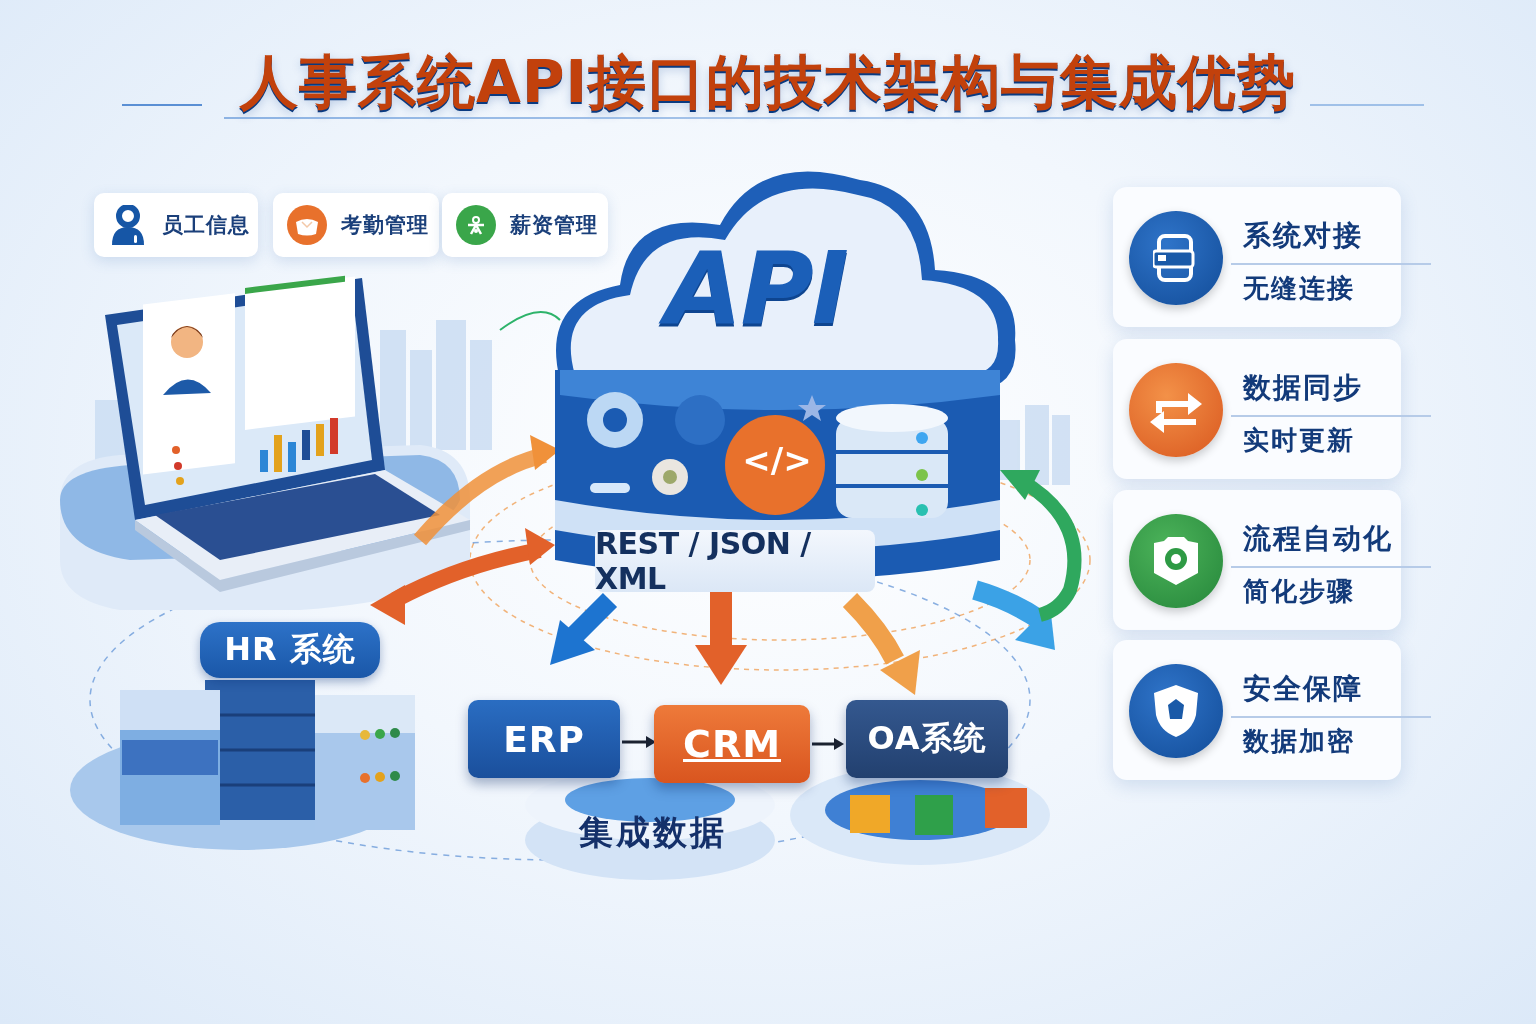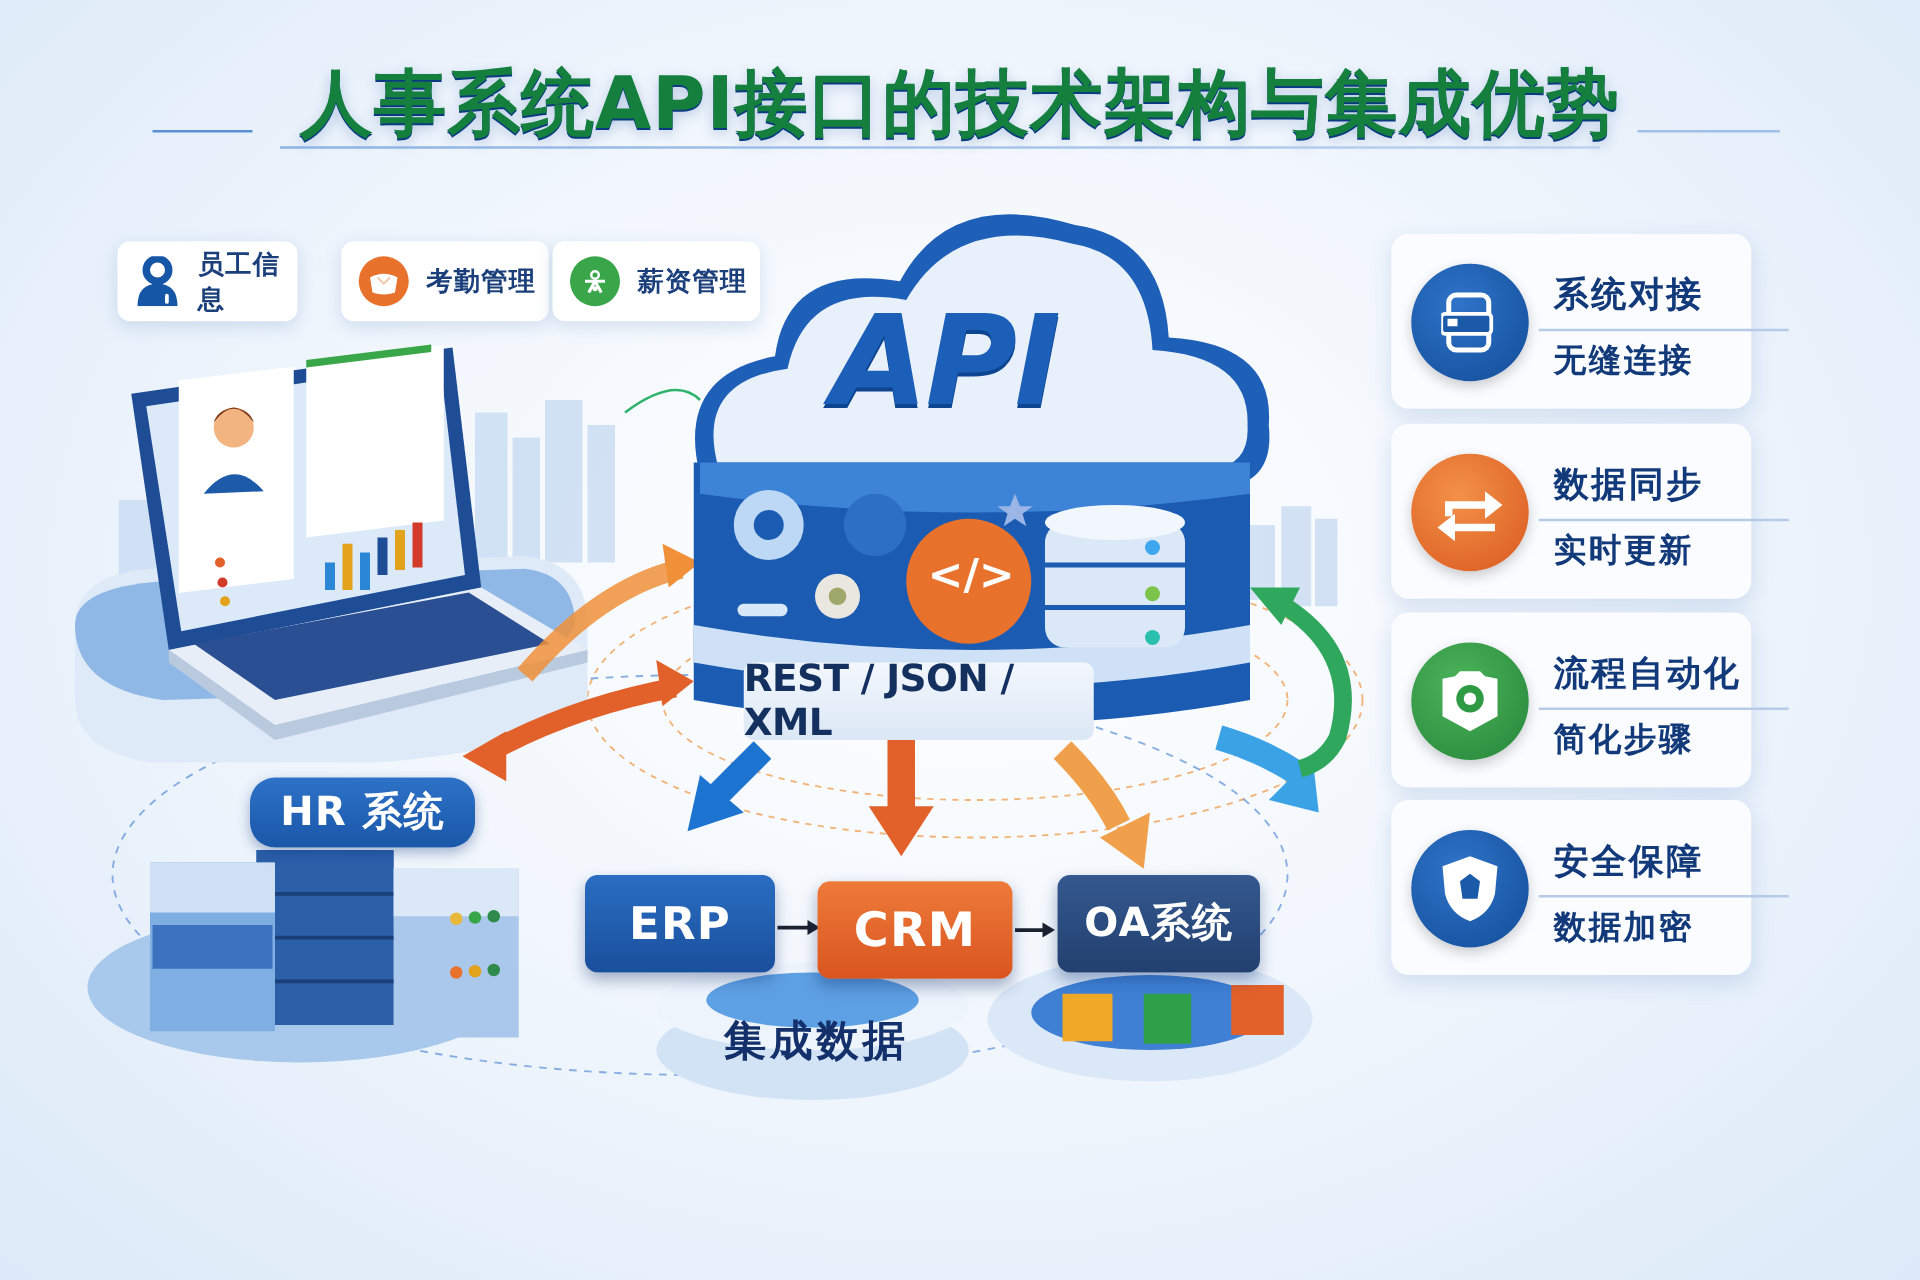--- a/index.html
+++ b/index.html
@@ -9,21 +9,21 @@
     background: radial-gradient(ellipse at 50% 45%, #ffffff 0%, #f2f7fd 45%, #dce9f8 100%);
     position: relative;
     color: #123a7a;
   }
   .abs { position: absolute; }
 
   
   .title {
     position: absolute; left: 0; right: 0; top: 44px; text-align: center;
     font-size: 58px; font-weight: 900; letter-spacing: 1px;
-    color: #15803d;
+    color: #c2410c;
     text-shadow: 0 2px 0 #0a3a80, 0 4px 10px rgba(20,70,150,0.25);
     font-family: "DejaVu Sans", sans-serif;
   }
   .title-line-left { left: 122px; top: 104px; width: 80px; height: 2px; background: #5a8fd4; }
   .title-line-under { left: 224px; top: 117px; width: 1056px; height: 2px; background: linear-gradient(90deg,#8db3e3,#bcd2ee); }
   .title-line-right { left: 1310px; top: 104px; width: 114px; height: 2px; background: #9fc0e8; }
 
   
   .chip {
     position: absolute; top: 193px; height: 64px; background: #fff; border-radius: 10px;
@@ -78,21 +78,21 @@
   }
 </style>
 </head>
 <body>
 
 <div class="abs title-line-left"></div>
 <div class="abs title-line-right"></div>
 <h1 class="title">人事系统API接口的技术架构与集成优势</h1>
 <div class="abs title-line-under"></div>
 
-<div class="chip" style="left:94px; width:144px;border-radius:10px;">
+<div class="chip" style="left:94px; width:164px;border-radius:10px;">
   <div class="chip-icon">
     <svg width="36" height="40" viewBox="0 0 36 40">
       <circle cx="18" cy="11" r="9" fill="none" stroke="#1656a6" stroke-width="6"></circle>
       <path d="M2 40 Q2 22 18 22 Q34 22 34 40 Z" fill="#1656a6"></path>
       <rect x="24" y="30" width="3" height="8" rx="1.5" fill="#fff"></rect>
     </svg>
   </div>
   <span class="chip-label">员工信息</span>
 </div>
 <div class="chip" style="left:273px; width:166px;">
@@ -249,21 +249,21 @@
 
 <div class="cloud-text">API</div>
 <div class="abs" style="left:737px; top:440px; width:80px; height:50px; color:#fff; font-size:34px; font-weight:900; text-align:center;">&lt;/&gt;</div>
 <div class="band">REST / JSON / XML</div>
 
 <div class="hr-label">HR 系统</div>
 
 <div class="sysbox" style="left:468px; top:700px; width:152px; background:linear-gradient(180deg,#2a6dc2,#1a4f9c); font-size:36px;">
   <span>ERP</span>
 </div>
-<div class="sysbox" style="left:654px; top:705px; width:156px; background:linear-gradient(180deg,#ee7a3a,#d9551f); font-size:38px;">
+<div class="sysbox" style="left:654px; top:705px; width:156px; background:linear-gradient(180deg,#ee7a3a,#d9551f); font-size:38px;text-decoration:underline;">
   <span>CRM</span>
 </div>
 <div class="sysbox" style="left:846px; top:700px; width:162px; background:linear-gradient(180deg,#34588f,#22406f); font-size:32px;">
   <span>OA系统</span>
 </div>
 
 <div class="ring-label">集成数据</div>
 
 <div class="card" style="top:187px;">
   <div class="card-icon" style="background:radial-gradient(circle at 40% 35%,#2f74c9,#124c98);">

